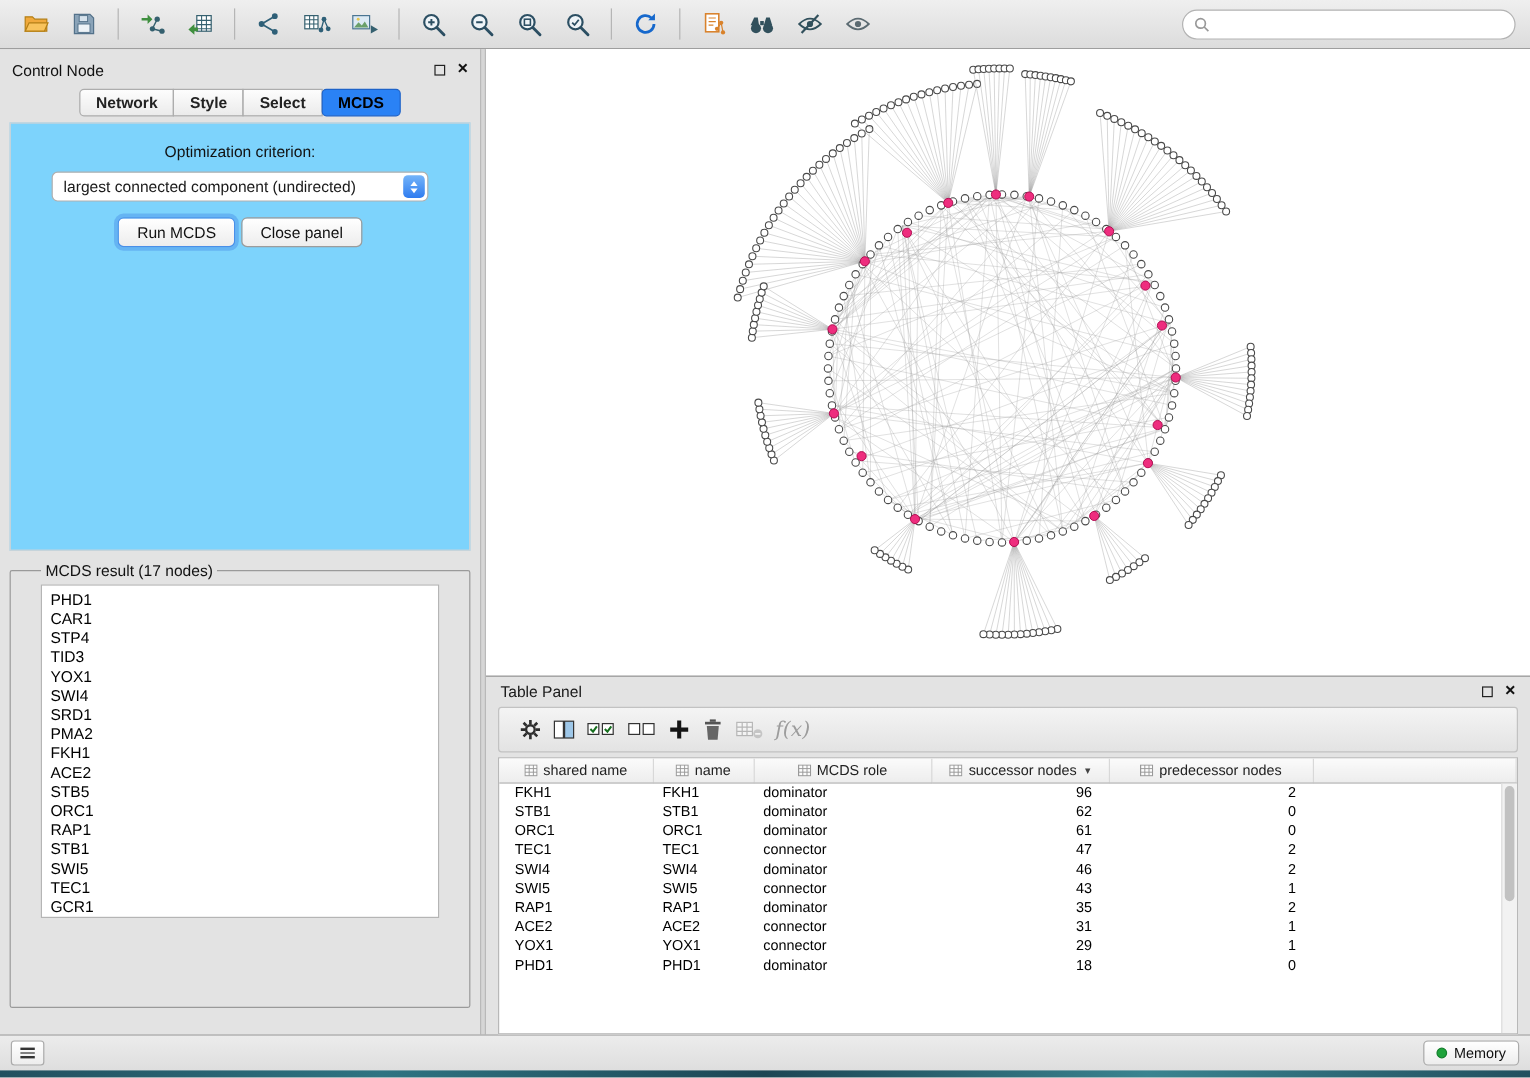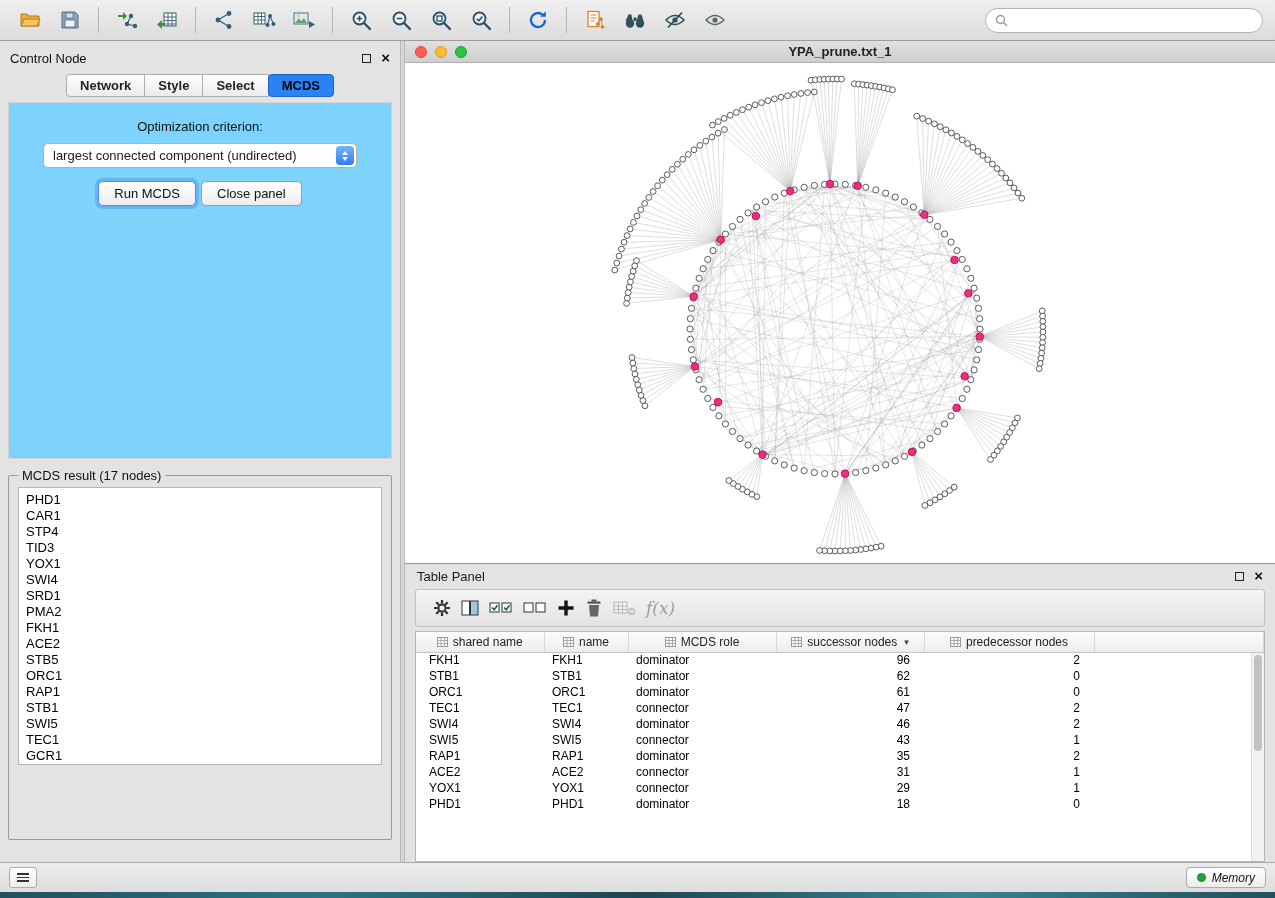--- a/index.html
+++ b/index.html
@@ -31,21 +31,21 @@
   .tab.active { background: #2a82f5; border-color: #1e63c9; color: #000000; border-radius: 4px; position: relative; z-index: 1; }
   .cp-card { flex: 1; min-height: 0; background: #7dd3fc; border: 1px solid #d4d4d4; margin-top: 3px; padding-top: 16px; display: flex; flex-direction: column; align-items: center; }
   .opt-label { font-size: 13px; color: #111; }
   .dropdown { margin-top: 9px; width: 314px; height: 25px; background: #fff; border: 1px solid #b0b0b0; border-radius: 5px; display: flex; align-items: center; padding: 0 2px 0 9px; font-size: 13px; }
   .combo-btn { margin-left: auto; width: 18px; height: 19px; border-radius: 4px; background: linear-gradient(#74b4f9, #2f7cf0); display: flex; flex-direction: column; align-items: center; justify-content: center; }
   .combo-btn .up { width: 0; height: 0; border-left: 3.5px solid transparent; border-right: 3.5px solid transparent; border-bottom: 4.5px solid #fff; margin-bottom: 2px; }
   .combo-btn .dn { width: 0; height: 0; border-left: 3.5px solid transparent; border-right: 3.5px solid transparent; border-top: 4.5px solid #fff; }
   .btn-row { margin-top: 13px; display: flex; gap: 5px; }
   .btn { font-family: "Liberation Sans", sans-serif; font-size: 13px; padding: 4px 15px; background: linear-gradient(#ffffff, #ededed); border: 1px solid #9c9c9c; border-radius: 5px; color: #111; }
   .btn.focus { border-color: #4a8fe8; box-shadow: 0 0 0 3px rgba(74, 143, 232, 0.45); }
-  .result-group { margin-top: 9px; height: 372px; border: 1px solid #9a9a9a; border-radius: 2px; padding: 4px 9px 10px; display: flex; flex-direction: row; }
+  .result-group { margin-top: 9px; height: 372px; border: 1px solid #9a9a9a; border-radius: 2px; padding: 4px 25px 10px; display: flex; flex-direction: row; }
   .result-group legend { font-size: 13px; padding: 0 4px; color: #111; }
   .result-list { flex: 1; background: #fff; border: 1px solid #b5b5b5; padding: 4px 0 0 7px; overflow: hidden; }
   .result-item { font-size: 13px; line-height: 16px; color: #000; }
 
   
   .right-col { flex: 1; display: flex; flex-direction: column; min-width: 0; }
   .network-panel { height: 522px; flex: 0 0 522px; display: flex; flex-direction: column; background: #fff; }
   .net-titlebar { height: 22px; flex: 0 0 22px; background: linear-gradient(#e0e0e0, #cfcfcf); border-bottom: 1px solid #b2b2b2; position: relative; display: flex; align-items: center; padding: 0 10px; }
   .tl { width: 12px; height: 12px; border-radius: 50%; margin-right: 8px; }
   .tl.red { background: #ff5f57; border: 1px solid #e0443e; }
@@ -69,21 +69,21 @@
   tbody td:first-child { padding-left: 13px; }
   tbody td.num { text-align: right; padding-right: 14px; }
   .vscroll { position: absolute; top: 21px; right: 0; bottom: 0; width: 13px; background: #f2f2f2; border-left: 1px solid #ddd; }
   .vscroll .thumb { position: absolute; top: 2px; left: 2px; width: 8px; height: 96px; background: #c1c1c1; border-radius: 4px; }
   .tp-tabs { flex: 0 0 32px; display: flex; justify-content: center; align-items: center; }
 
   
   .statusbar { height: 30px; flex: 0 0 30px; background: linear-gradient(#ececec, #dedede); border-top: 1px solid #a8a8a8; display: flex; align-items: center; padding: 0 9px; }
   .status-left-btn { width: 28px; height: 21px; border: 1px solid #ababab; border-radius: 3px; background: linear-gradient(#fff, #ededed); display: flex; flex-direction: column; align-items: center; justify-content: center; gap: 2px; }
   .status-left-btn i { display: block; width: 12px; height: 1.6px; background: #333; }
-  .memory-btn { margin-left: auto; height: 21px; border: 1px solid #ababab; border-radius: 4px; background: linear-gradient(#fff, #ededed); display: flex; align-items: center; gap: 6px; padding: 0 10px; font-size: 12px; color: #111; font-style: italic; }
+  .memory-btn { margin-left: auto; height: 21px; border: 1px solid #ababab; border-radius: 4px; background: linear-gradient(#fff, #ededed); display: flex; align-items: center; gap: 6px; padding: 0 10px; font-size: 12px; color: #111; }
   .mem-dot { width: 9px; height: 9px; border-radius: 50%; background: #1fa33c; border: 1px solid #14802c; }
   .desktop-strip { height: 6px; flex: 0 0 6px; background: linear-gradient(90deg, #22505f, #2e7482, #1d4654, #3a8490, #22505f); }
 </style>
 </head>
 <body>
 
 <div class="app">
 
   <div class="toolbar">
     <div class="tb-icon">
@@ -273,26 +273,20 @@
             <div class="result-item">GCR1</div>
           </div>
       </fieldset>
     </div>
 
     <div class="splitter"></div>
 
     <div class="right-col">
 
       <div class="network-panel">
-        <div class="net-titlebar">
-          <span class="tl red"></span>
-          <span class="tl yellow"></span>
-          <span class="tl green"></span>
-          <span class="net-title">YPA_prune.txt_1</span>
-        </div>
         <div class="net-canvas">
           <svg id="netsvg" width="869" height="500">
               <line x1="385.19253581563265" y1="128.09680513720275" x2="369.76482311472654" y2="397.8966393264052" stroke="#9a9a9a" stroke-width="0.55" opacity="0.45"></line>
               <line x1="551.6072323520865" y1="344.97266007717894" x2="450.63565154962635" y2="122.47589092726477" stroke="#9a9a9a" stroke-width="0.55" opacity="0.45"></line>
               <line x1="424.93957297813733" y1="121.08833008223112" x2="320.4163117186326" y2="171.04519357793362" stroke="#9a9a9a" stroke-width="0.55" opacity="0.45"></line>
               <line x1="313.92152006596774" y1="179.1047383558547" x2="440.3441815638887" y2="410.63055661848676" stroke="#9a9a9a" stroke-width="0.55" opacity="0.45"></line>
               <line x1="570.0592448119149" y1="228.4712384601345" x2="351.60708146893836" y2="387.9817622605213" stroke="#9a9a9a" stroke-width="0.55" opacity="0.45"></line>
               <line x1="424.93957297813733" y1="121.08833008223112" x2="379.3276939581308" y2="130.14228987503452" stroke="#9a9a9a" stroke-width="0.55" opacity="0.45"></line>
               <line x1="335.0451935779336" y1="156.4163117186326" x2="389.14877925799266" y2="405.1264811741021" stroke="#9a9a9a" stroke-width="0.55" opacity="0.45"></line>
               <line x1="357.5" y1="391.5736835487436" x2="575" y2="266" stroke="#9a9a9a" stroke-width="0.55" opacity="0.45"></line>

